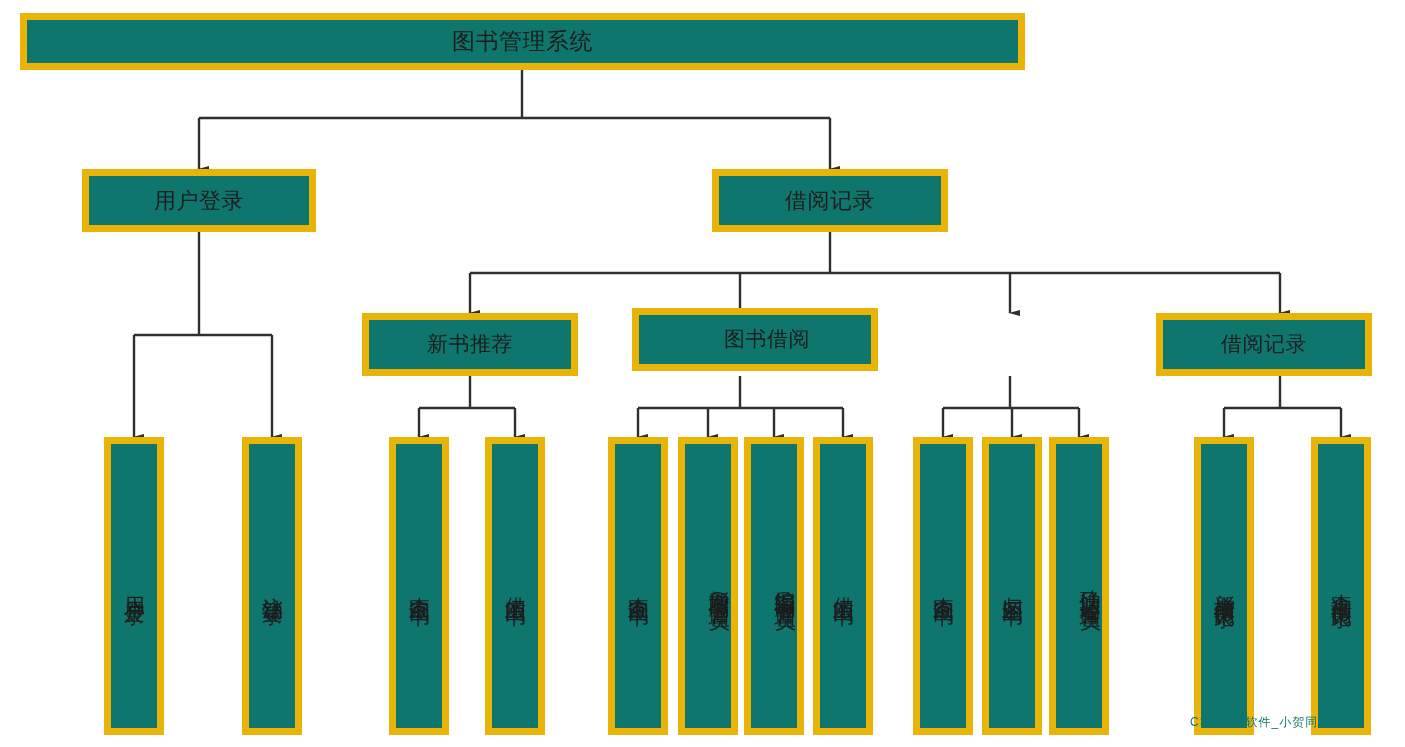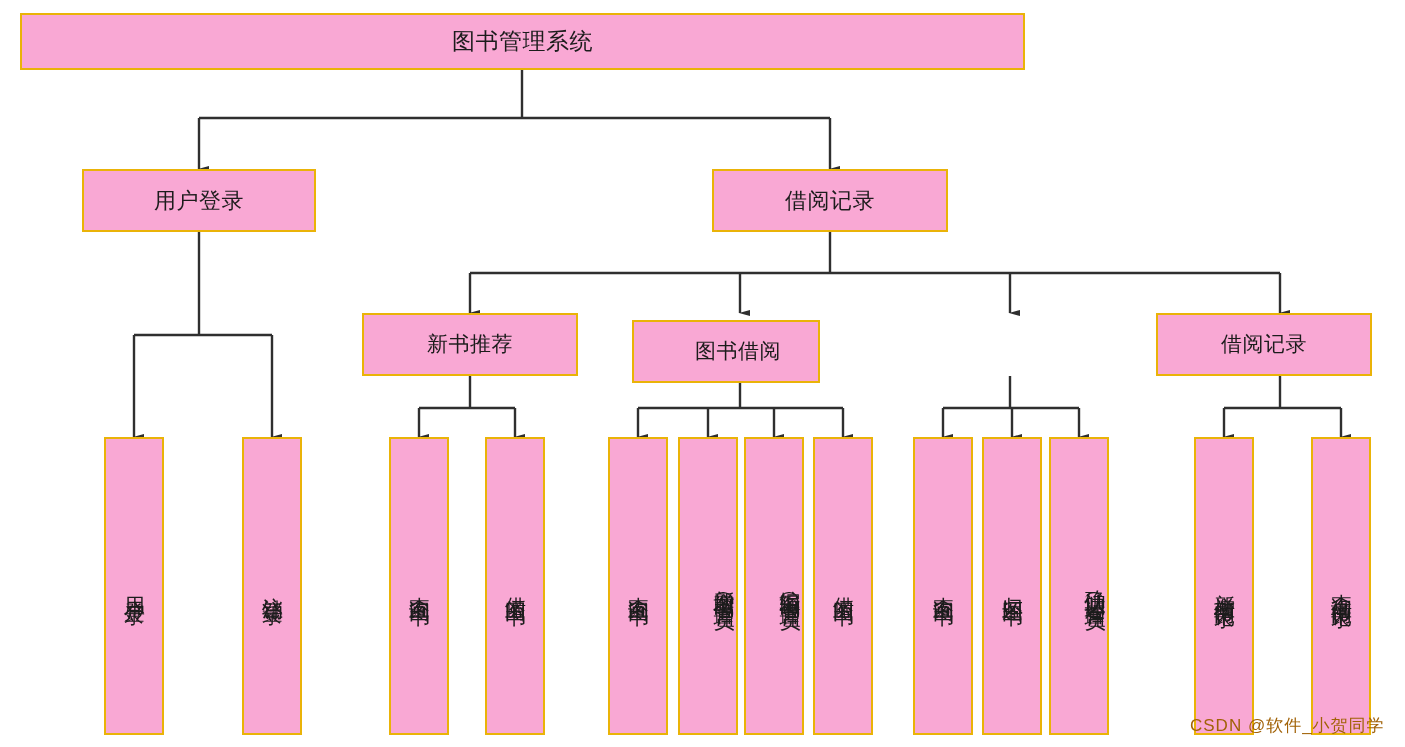--- a/index.html
+++ b/index.html
@@ -22,22 +22,22 @@
     position: absolute;
     left: 0;
     top: 0;
     width: 1405px;
     height: 747px;
     pointer-events: none;
   }
   .node {
     position: absolute;
     box-sizing: border-box;
-    border: 2px solid #eab308;
-    background: #f9a8d4;
+    border: 7px solid #eab308;
+    background: #0f766e;
     display: flex;
     align-items: center;
     justify-content: center;
     color: #1c1c1c;
     line-height: 1.18;
     letter-spacing: 0.5px;
   }
   .node.root {
     font-size: 23px;
   }
@@ -52,22 +52,22 @@
     writing-mode: vertical-rl;
     text-orientation: upright;
     letter-spacing: 3px;
     padding: 6px 0;
   }
   .node.leaf.top-align {
     align-items: flex-start;
   }
   .watermark {
     position: absolute;
-    color: #a16207;
-    font-size: 17px;
+    color: #0f766e;
+    font-size: 12px;
     letter-spacing: 1px;
     white-space: nowrap;
     user-select: none;
   }
 </style>
 </head>
 <body>
 
 <div id="diagram-root">
 
@@ -113,21 +113,21 @@
         <line x1="1341" y1="408" x2="1341" y2="437" marker-end="url(#arrowhead)"></line>
       </g>
   </svg>
 
   <div class="node root" style="left: 20px; top: 13px; width: 1005px; height: 57px;">图书管理系统</div>
 
   <div class="node level1" style="left: 82px; top: 169px; width: 234px; height: 63px;">用户登录</div>
   <div class="node level1" style="left: 712px; top: 169px; width: 236px; height: 63px;">借阅记录</div>
 
   <div class="node level2" style="left: 362px; top: 313px; width: 216px; height: 63px; font-family: Liberation Serif, serif;">新书推荐</div>
-  <div class="node level2" style="left: 632px; top: 320px; width: 188px; height: 63px; padding-left: 24px;">图书借阅</div>
+  <div class="node level2" style="left: 632px; top: 308px; width: 246px; height: 63px; padding-left: 24px;">图书借阅</div>
   <div class="node level2" style="left: 1156px; top: 313px; width: 216px; height: 63px;">借阅记录</div>
 
   <div class="node leaf" style="left: 104px; top: 437px; width: 60px; height: 298px;">用户登录</div>
   <div class="node leaf" style="left: 242px; top: 437px; width: 60px; height: 298px;">注销登录</div>
   <div class="node leaf" style="left: 389px; top: 437px; width: 60px; height: 298px;">查询图书</div>
   <div class="node leaf" style="left: 485px; top: 437px; width: 60px; height: 298px;">借阅图书</div>
   <div class="node leaf" style="left: 608px; top: 437px; width: 60px; height: 298px;">查询图书</div>
   <div class="node leaf top-align" style="left: 678px; top: 437px; width: 60px; height: 298px;">新增图书（管理员）</div>
   <div class="node leaf top-align" style="left: 744px; top: 437px; width: 60px; height: 298px;">编辑图书（管理员）</div>
   <div class="node leaf" style="left: 813px; top: 437px; width: 60px; height: 298px;">借阅图书</div>

